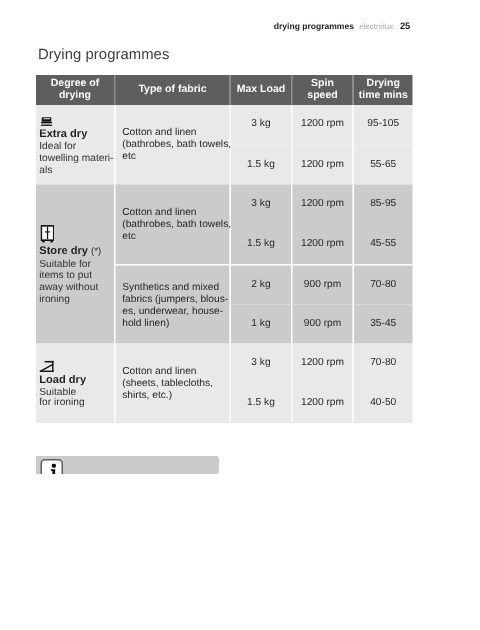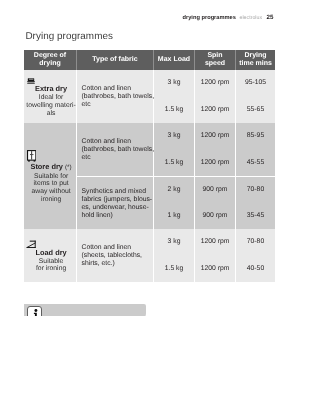--- a/index.html
+++ b/index.html
@@ -26,21 +26,21 @@
   .tbl td.first{border-left:0;}
   .lt{background:#e9e9e9;}
   .dk{background:#cbcbcb;}
 
   .tbl td.cellpad{padding:1.5px 1px 0 4.5px;white-space:nowrap;}
   .tbl td.cellpad2{padding:5px 0 3px 2.2px;}
   .tbl td.num{text-align:center;vertical-align:middle;}
   .fab{vertical-align:middle;}
   .tbl td.fab{vertical-align:middle;}
   .tbl td.sep{border-top:1px solid #ffffff;}
-  .tbl td.deg{vertical-align:middle;text-align:center;}
+  .tbl td.deg{vertical-align:middle;}
 
   .prog-name{font-weight:bold;font-size:7.4px;line-height:8.6px;display:block;margin-top:1px;}
   .prog-star{font-weight:normal;font-size:6.4px;}
   .prog-desc{display:block;color:#303030;line-height:7.9px;white-space:nowrap;}
 
   .icon{display:block;line-height:0;}
   .icon svg{display:block;}
 
   
   .notebar{position:absolute;left:24px;top:303.5px;width:121.5px;height:18px;background:#cbcbcb;

